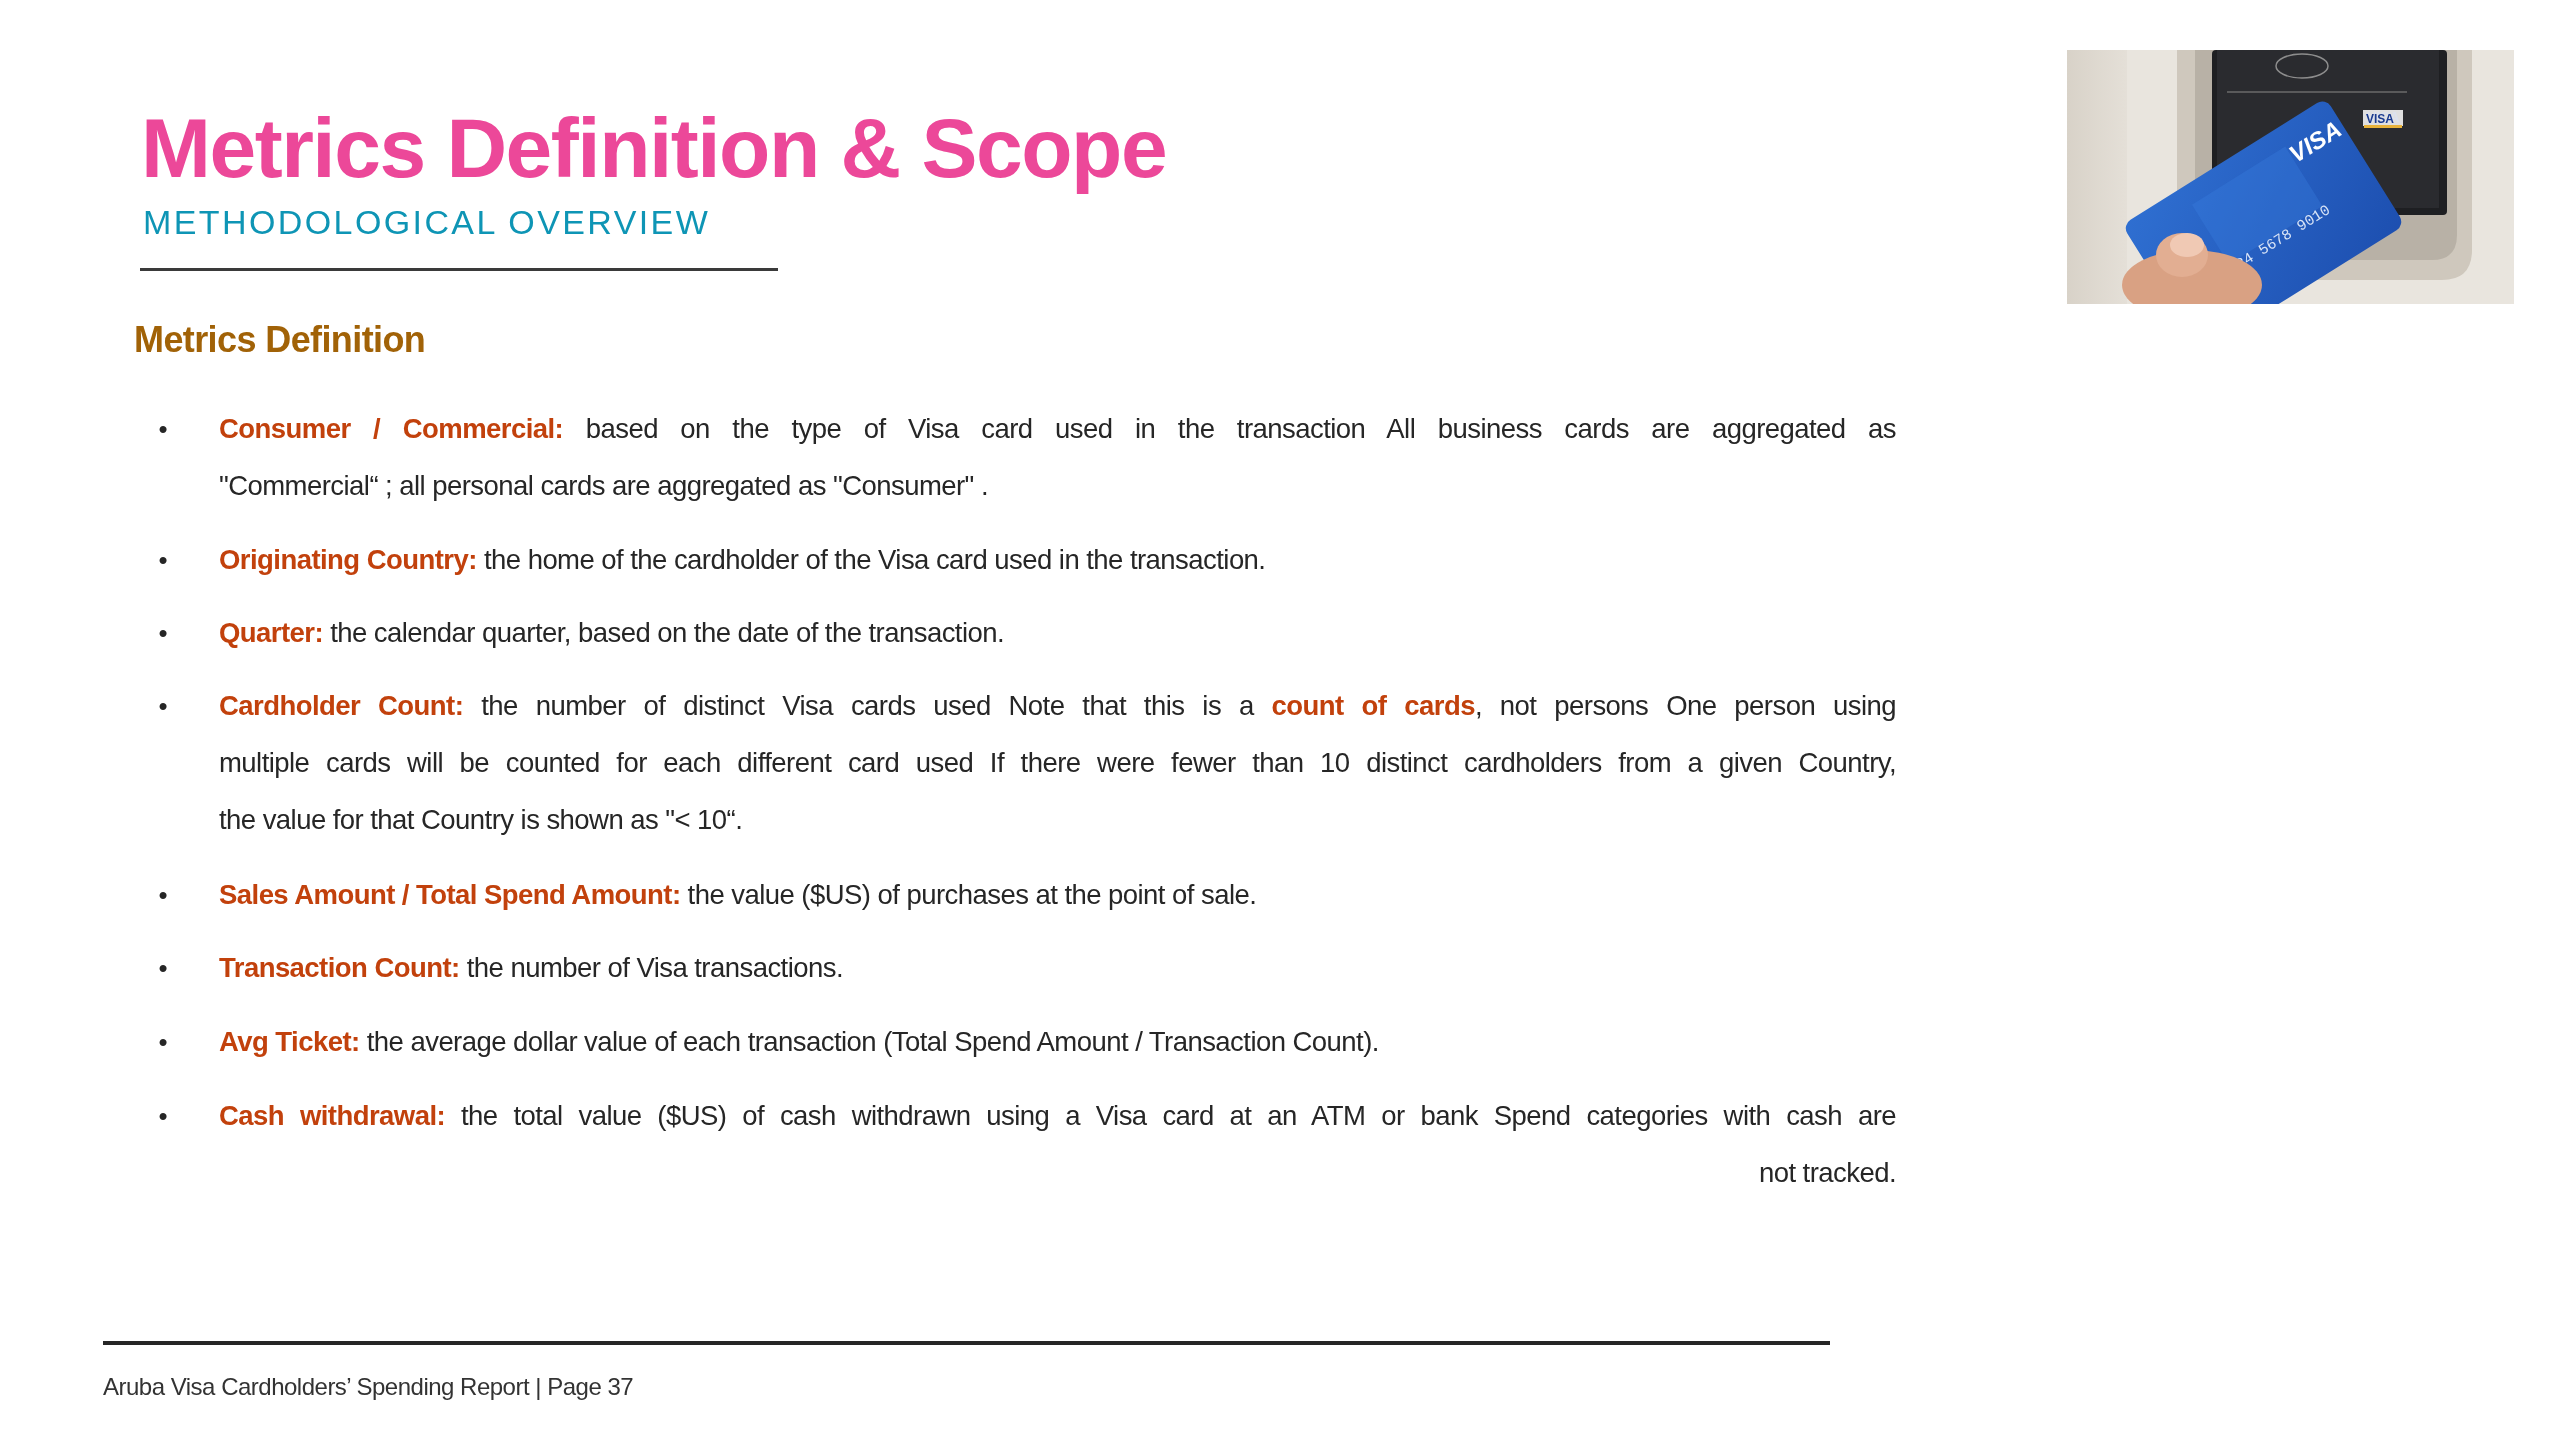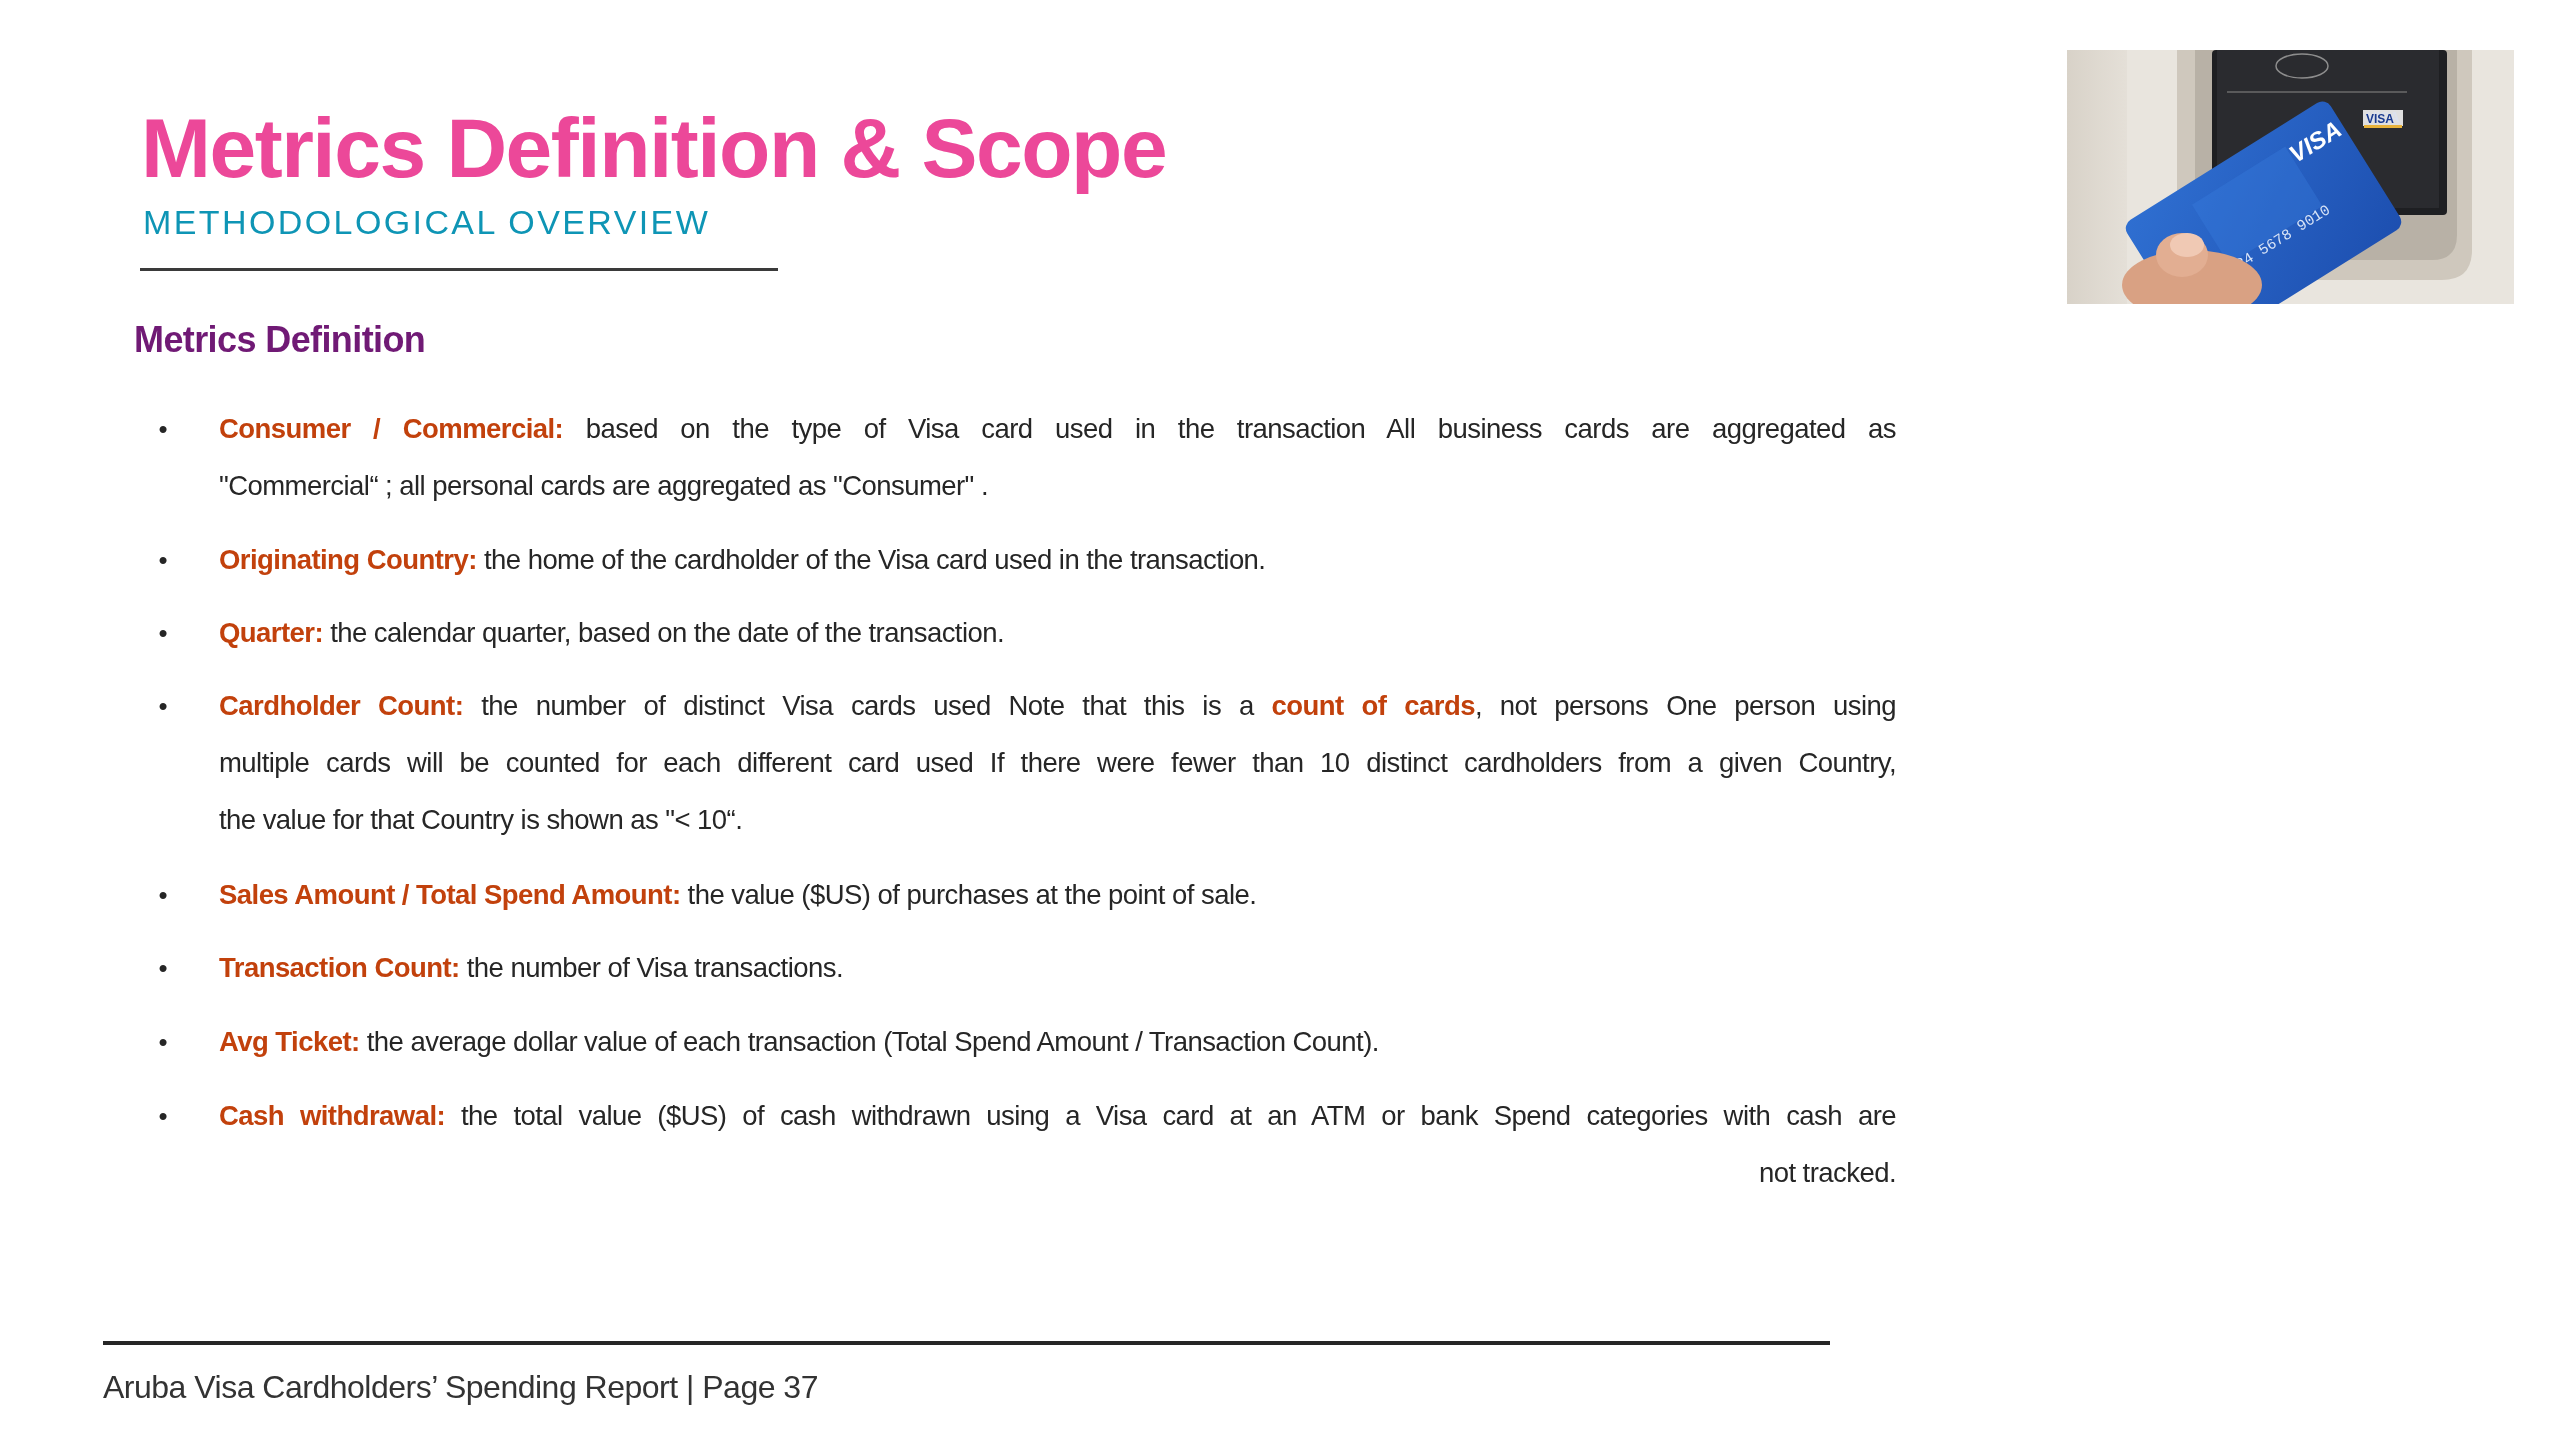--- a/index.html
+++ b/index.html
@@ -17,21 +17,21 @@
       font-size: 34px; line-height: 32px; letter-spacing: 2.4px;
       color: #0E95B5; white-space: nowrap;
     }
     .title-rule {
       position: absolute; left: 140px; top: 268px; width: 638px; height: 3px;
       background: #3a3a3a;
     }
     .section-heading {
       position: absolute; left: 134px; top: 318px;
       font-weight: bold; font-size: 36px; line-height: 44px;
-      color: #701a75; letter-spacing: -0.6px; white-space: nowrap;
+      color: #a16207; letter-spacing: -0.6px; white-space: nowrap;
     }
 
     .photo {
       position: absolute; left: 2067px; top: 50px; width: 447px; height: 254px;
       overflow: hidden; background: #e7e3dc;
     }
 
     .bullets { position: absolute; left: 0; top: 0; width: 2560px; }
     .bullet-row { position: absolute; left: 0; width: 2560px; }
     .bullet-dot {
@@ -45,21 +45,21 @@
     }
     .line.justify { text-align: justify; text-align-last: justify; white-space: normal; overflow: hidden; }
     .line b { font-weight: bold; color: #c2410c; }
 
     .footer-rule {
       position: absolute; left: 103px; top: 1341px; width: 1727px; height: 4px;
       background: #262626;
     }
     .footer-text {
       position: absolute; left: 103px; top: 1372px;
-      font-size: 32px; line-height: 30px; color: #333333; letter-spacing: -0.5px; white-space: nowrap;
+      font-size: 24px; line-height: 30px; color: #333333; letter-spacing: -0.5px; white-space: nowrap;
     }
   </style>
 </head>
 <body>
 
 <div class="title">Metrics Definition &amp; Scope</div>
 <div class="subtitle">METHODOLOGICAL OVERVIEW</div>
 <div class="title-rule"></div>
 
 <div class="photo">

